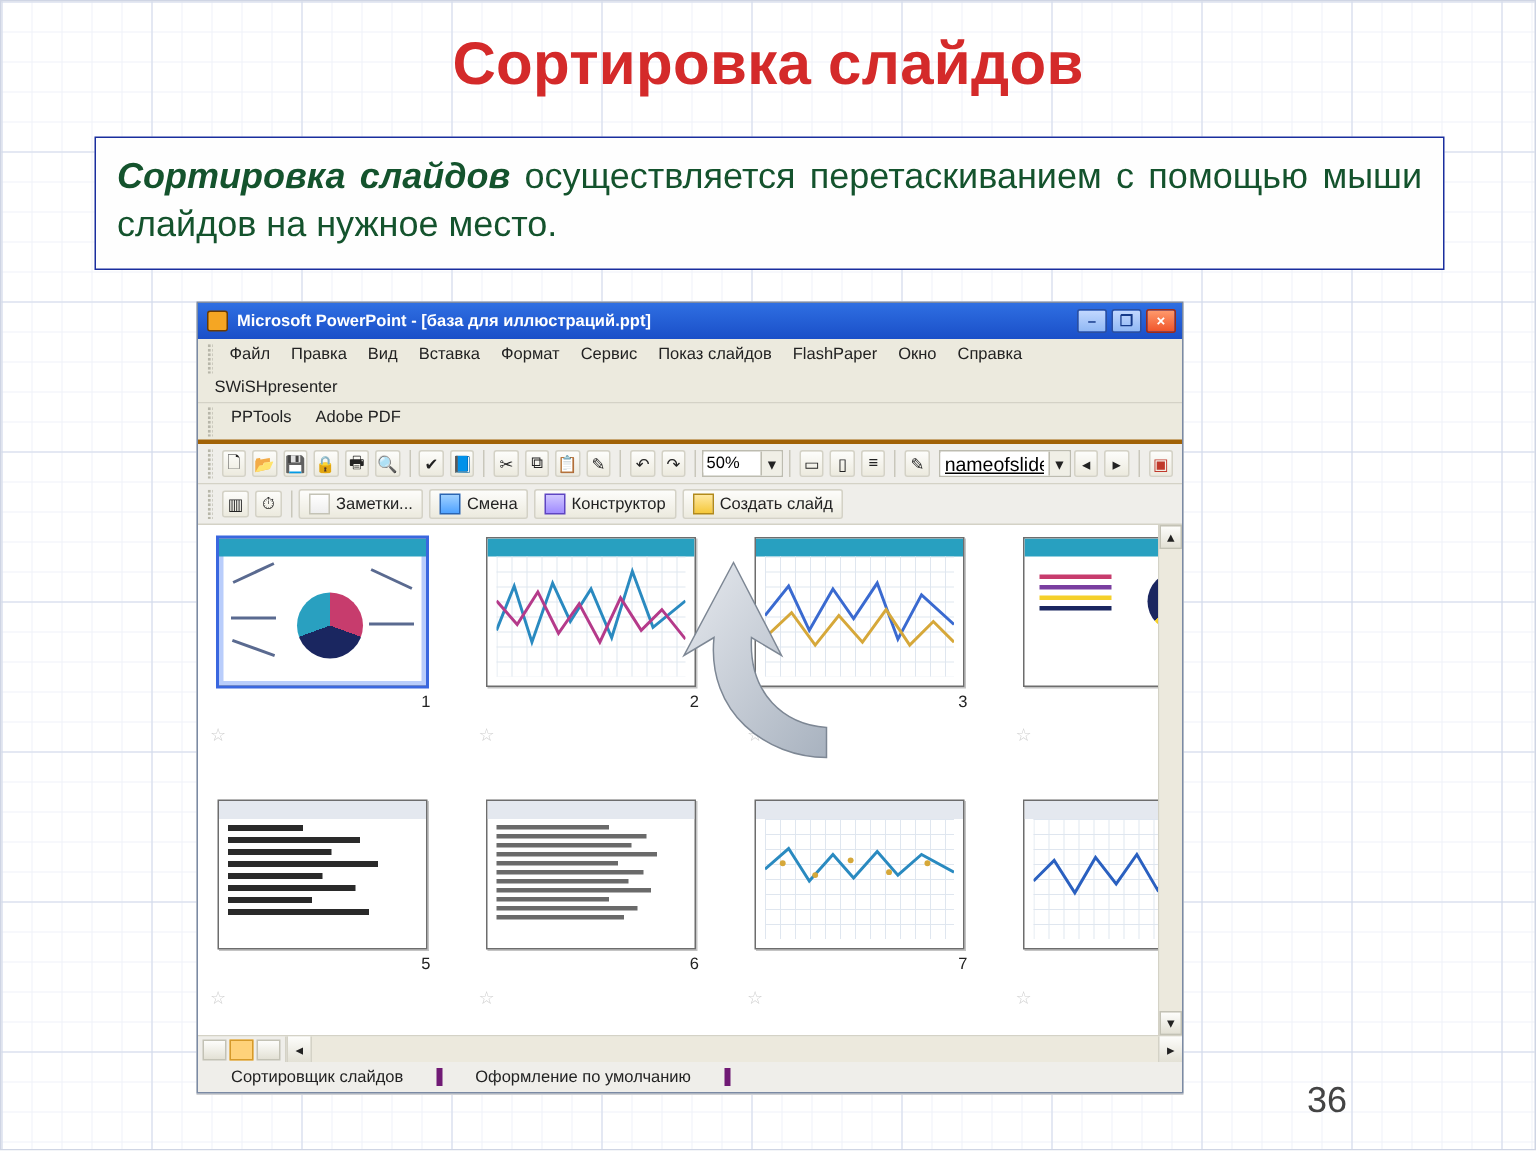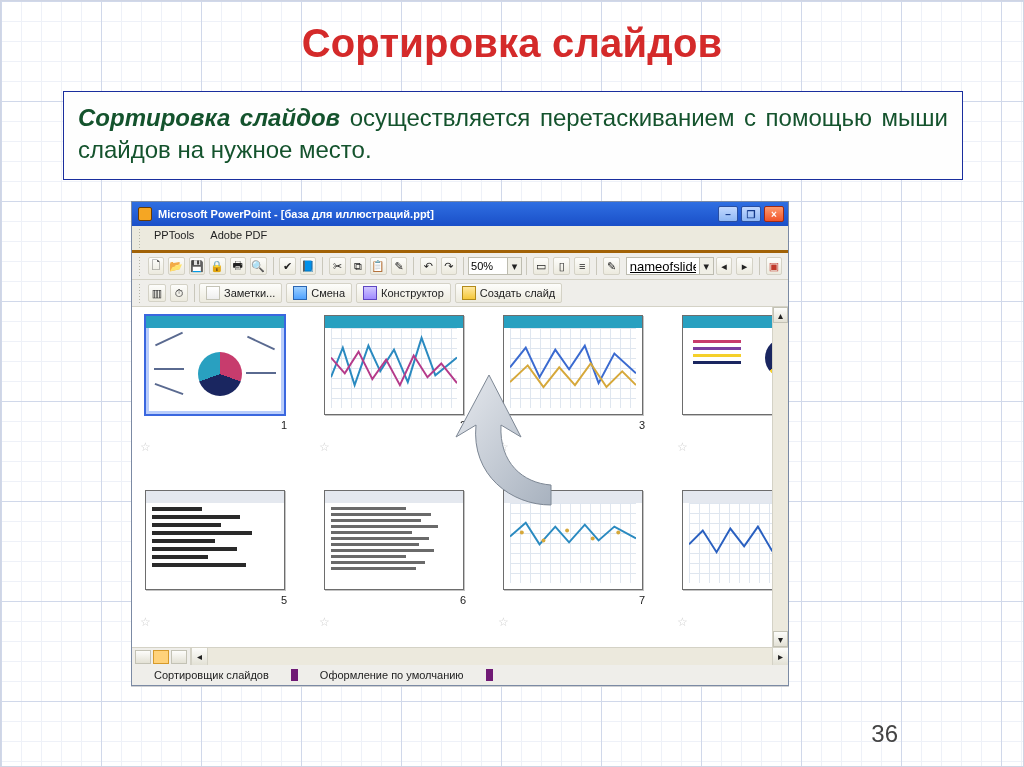--- a/index.html
+++ b/index.html
@@ -56,21 +56,21 @@
   .sb-v { position: absolute; top: 0; right: 0; bottom: 0; width: 16px; background: #f3f2ec; border-left: 1px solid #d4d2c6; display: flex; flex-direction: column; }
   .sb-btn { height: 16px; border: 1px solid #c3c2b5; margin: 0; background: linear-gradient(#fdfdfb,#e3e1d5); display: flex; align-items: center; justify-content: center; font-size: 10px; }
   .sb-track { flex: 1; background: #ece9dd; }
   .sb-h { position: relative; height: 18px; background: #f3f2ec; border-top: 1px solid #d4d2c6; display: flex; }
   .view-btns { display: flex; align-items: center; padding: 0 2px; border-right: 1px solid #d4d2c6; background: #efeeea; }
   .view-btns .vb { width: 16px; height: 14px; margin: 0 1px; border: 1px solid #c3c2b5; background: linear-gradient(#fdfdfb,#e3e1d5); display: inline-block; }
   .view-btns .vb.active { background: #ffd27a; border-color: #d69a2a; }
   .sb-h .fill { flex: 1; background: #ece9dd; border-left: 1px solid #d4d2c6; }
   .sb-h .send { width: 16px; border-left: 1px solid #d4d2c6; background: linear-gradient(#fdfdfb,#e3e1d5); display: flex; align-items: center; justify-content: center; font-size: 10px; }
   .status { height: 20px; background: #efeeea; display: flex; align-items: center; font-size: 11px; }
-  .status .cell { padding: 0 22px; border-right: 7px solid #701a75; }
+  .status .cell { padding: 0 22px; border-right: 4px solid #701a75; }
   .thumbs { position: absolute; left: 10px; top: 8px; right: 20px; bottom: 4px; display: grid;
     grid-template-columns: repeat(4, 1fr); grid-auto-rows: 1fr; gap: 22px 34px; }
   .cell-t { display: flex; flex-direction: column; align-items: center; position: relative; }
   .th { width: 140px; height: 100px; border: 1px solid #6d6d6d; background: #fff; box-shadow: 1px 1px 0 #c4c4c4;
     position: relative; overflow: hidden; }
   .th.sel { outline: 2px solid #3a67df; outline-offset: -1px; box-shadow: 0 0 0 3px #b9cdfb inset; }
   .num { font-size: 11px; margin-top: 4px; text-align: right; width: 145px; }
   .star { position: absolute; left: -2px; bottom: 14px; color: #cfcfcf; font-size: 12px; }
   .th .hdr { height: 12px; background: #28a0c0; }
   .th.t1 .body { position: absolute; inset: 12px 4px 4px 4px; }
@@ -107,20 +107,34 @@
 
   <div class="shot">
     <div class="titlebar">
       <span class="ppt-icon"></span>
       <span class="t-text">Microsoft PowerPoint - [база для иллюстраций.ppt]</span>
       <span class="win-btn">–</span>
       <span class="win-btn">❐</span>
       <span class="win-btn close">×</span>
     </div>
 
+    <div class="menubar">
+      <span class="grip"></span>
+      <span class="m">Файл</span>
+      <span class="m">Правка</span>
+      <span class="m">Вид</span>
+      <span class="m">Вставка</span>
+      <span class="m">Формат</span>
+      <span class="m">Сервис</span>
+      <span class="m">Показ слайдов</span>
+      <span class="m">FlashPaper</span>
+      <span class="m">Окно</span>
+      <span class="m">Справка</span>
+      <span class="m">SWiSHpresenter</span>
+    </div>
 
     <div class="menubar2">
       <span class="grip"></span>
       <span class="m2">PPTools</span>
       <span class="m2">Adobe PDF</span>
     </div>
 
     <div class="toolbar">
       <span class="grip"></span>
       <span class="ticon">🗋</span>

